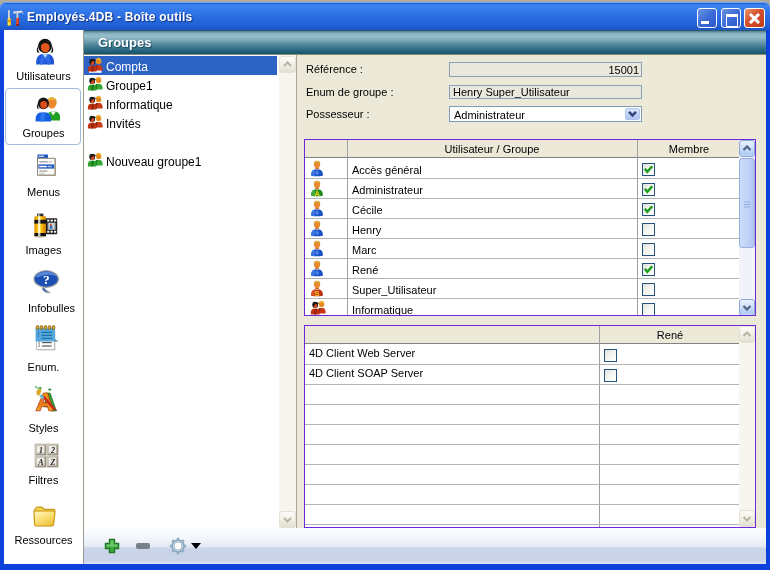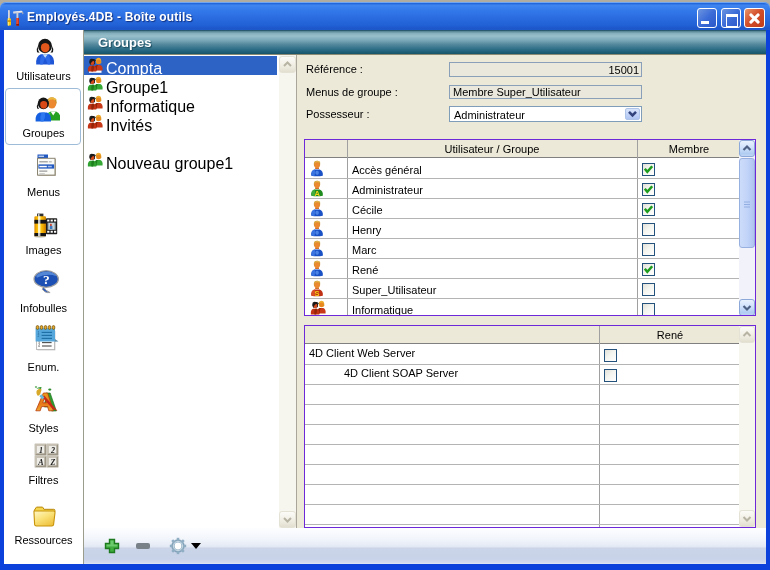--- a/index.html
+++ b/index.html
@@ -46,21 +46,21 @@
   background:linear-gradient(180deg,#4F7E8E 0%,#85AFBD 10%,#97BfCB 22%,#7BA9B9 40%,#55899D 58%,#37758D 74%,#22627C 88%,#175468 100%);
   border-top:1px solid #2A5A6E;
 }
 #header-text { position:absolute; left:14px; top:4px; color:#fff; font-weight:bold; font-size:13px; text-shadow:1px 1px 1px #1A4A5E; }
 #header-line { position:absolute; left:84px; top:54px; width:682px; height:1px; background:#8B8B74; }
 
 
 #grouplist { position:absolute; left:84px; top:55px; width:213px; height:473px; background:#fff; }
 #grouplist-sep { position:absolute; left:296px; top:55px; width:1px; height:473px; background:#AAA69A; }
 .grow { position:absolute; left:0; width:193px; height:19px; }
-.grow .gtxt { position:absolute; left:22px; top:4px; font-size:16px; }
+.grow .gtxt { position:absolute; left:22px; top:4px; font-size:12px; }
 .grow.sel { background:#2E63C6; }
 .grow.sel .gtxt { color:#fff; }
 .grow svg { position:absolute; left:3px; top:1px; }
 .sb-track { position:absolute; background:#F6F5EE; }
 .sb-btn { position:absolute; width:17px; height:17px; border-radius:3px; background:linear-gradient(180deg,#FCFBF7 0%,#EFEDE2 60%,#E2DfD0 100%); border:1px solid #E4E2D4; }
 
 
 #rpanel { position:absolute; left:297px; top:55px; width:469px; height:473px; background:#ECE9D8; }
 .rlabel { position:absolute; left:306px; font-size:11px; }
 .rfield {
@@ -197,21 +197,21 @@
     <rect x="1.4" y="20" width="11.6" height="3.2" fill="#141414"></rect>
     <rect x="5" y="3.2" width="2.4" height="20" fill="#FFFFFF" opacity="0.75"></rect>
   </svg></div>
     <div class="side-label" style="top: 214px; left: 0px;">Images</div>
     <div style="position: absolute; left: 29px; top: 240px;"><svg width="27" height="26" viewBox="0 0 27 26">
     <ellipse cx="13.2" cy="9" rx="12.2" ry="8.3" fill="#1C50B4" stroke="#A0A0A0" stroke-width="1.2"></ellipse>
     <path d="M10.5 16.6 q1.4 4 6.6 6 q-3.2 0.4 -5.2 -0.8 l-2.6 -2.4 Z" fill="#2C5CC0" stroke="#A0A0A0" stroke-width="1"></path>
     <path d="M3.2 5.6 q4.4 -4.6 11.8 -3.8 q6.4 0.8 8.4 4.4 q-9.4 -3.4 -19.6 1.6 q-0.6 -1.2 -0.6 -2.2 Z" fill="#5E90DC" opacity="0.85"></path>
     <text x="13.4" y="14.4" font-size="13.5" font-weight="bold" text-anchor="middle" fill="#fff" font-family="Liberation Serif">?</text>
   </svg></div>
-    <div class="side-label" style="top: 272px; left: 0px;">Infobulles</div>
+    <div class="side-label" style="top: 272px; left: 8px;">Infobulles</div>
     <div style="position: absolute; left: 30px; top: 295px;"><svg width="26" height="28" viewBox="0 0 26 28">
     <rect x="3.4" y="6" width="18" height="19.4" fill="#C8C8C8"></rect>
     <rect x="2.6" y="5.2" width="18" height="19.4" fill="#FDFDFD" stroke="#B0B0B0" stroke-width="0.8"></rect>
     <g stroke="#4A4A4A" stroke-width="1.1" fill="none">
       <line x1="8" y1="17.6" x2="17.6" y2="17.6"></line>
       <line x1="8" y1="21" x2="17.6" y2="21"></line>
     </g>
     <text x="4" y="19" font-size="3.6" fill="#4A4A4A" font-family="Liberation Sans">3</text>
     <text x="4" y="22.4" font-size="3.6" fill="#4A4A4A" font-family="Liberation Sans">4</text>
     <path d="M1.6 3.2 L21 3.2 L21 14.2 Q22.8 15.6 24.4 16.2 L21 16.6 L1.6 16.6 Z" fill="#56A8DC"></path>
@@ -380,24 +380,24 @@
       </svg></div>
     <div class="sb-btn" style="left: 195px; top: 456px; position: absolute;"><svg width="15" height="15" viewBox="0 0 15 15">
         <path d="M4 6 L7.5 9.5 L11 6" stroke="#B8B4A4" stroke-width="2" fill="none"></path>
       </svg></div>
   </div>
 <div id="grouplist-sep"></div>
 
 <div id="rpanel"></div>
 
 <div class="rlabel" style="top:63px;text-align:right;">Référence :</div>
-<div class="rlabel" style="top:86px;">Menus de groupe :</div>
+<div class="rlabel" style="top:86px;">Enum de groupe :</div>
 <div class="rlabel" style="top:108px;">Possesseur :</div>
 <div class="rfield" style="top:62px; height:15px; line-height:14px; text-align:right; padding-right:2px;">15001</div>
-<div class="rfield" style="top:85px; height:14px; line-height:12px; padding-left:3px;">Membre Super_Utilisateur</div>
+<div class="rfield" style="top:85px; height:14px; line-height:12px; padding-left:3px;">Henry Super_Utilisateur</div>
 <div id="combo">
   <div id="combo-text">Administrateur</div>
   <div id="combo-btn">
     <svg width="13" height="10" viewBox="0 0 13 10" style="position:absolute;left:0;top:0">
       <path d="M3 2.8 L6.5 6.3 L10 2.8" stroke="#33437C" stroke-width="2.6" fill="none"></path>
     </svg>
   </div>
 </div>
 
 <div class="xtable" id="table1">
@@ -542,21 +542,21 @@
 <div class="xtable" id="table2">
     <div class="thead">
       <div class="hlabel" style="left: 295px; width: 140px;">René</div>
     </div>
     <div class="vline" style="left: 294px; height: 202px;"></div>
     <div class="vline" style="left: 434px; height: 202px;"></div>
     <div class="hline" style="top: 38px; width: 434px;"></div>
     <div class="trow-text" style="left: 4px; top: 21px;">4D Client Web Server</div>
     <div class="cb" style="left: 299px; top: 23px;"></div>
     <div class="hline" style="top: 58px; width: 434px;"></div>
-    <div class="trow-text" style="left: 4px; top: 41px; margin-left: 35px;">4D Client SOAP Server</div>
+    <div class="trow-text" style="left: 4px; top: 41px;">4D Client SOAP Server</div>
     <div class="cb" style="left: 299px; top: 43px;"></div>
     <div class="hline" style="top: 78px; width: 434px;"></div>
     <div class="hline" style="top: 98px; width: 434px;"></div>
     <div class="hline" style="top: 118px; width: 434px;"></div>
     <div class="hline" style="top: 138px; width: 434px;"></div>
     <div class="hline" style="top: 158px; width: 434px;"></div>
     <div class="hline" style="top: 178px; width: 434px;"></div>
     <div class="hline" style="top: 198px; width: 434px;"></div>
     <div class="sb-track" style="left: 434px; top: 0px; width: 16px; height: 201px; background: rgb(246, 245, 238); position: absolute;"></div>
     <div class="sb-btn" style="left: 434px; top: 0px; width: 16px; position: absolute;"><svg width="14" height="15" viewBox="0 0 14 15">

